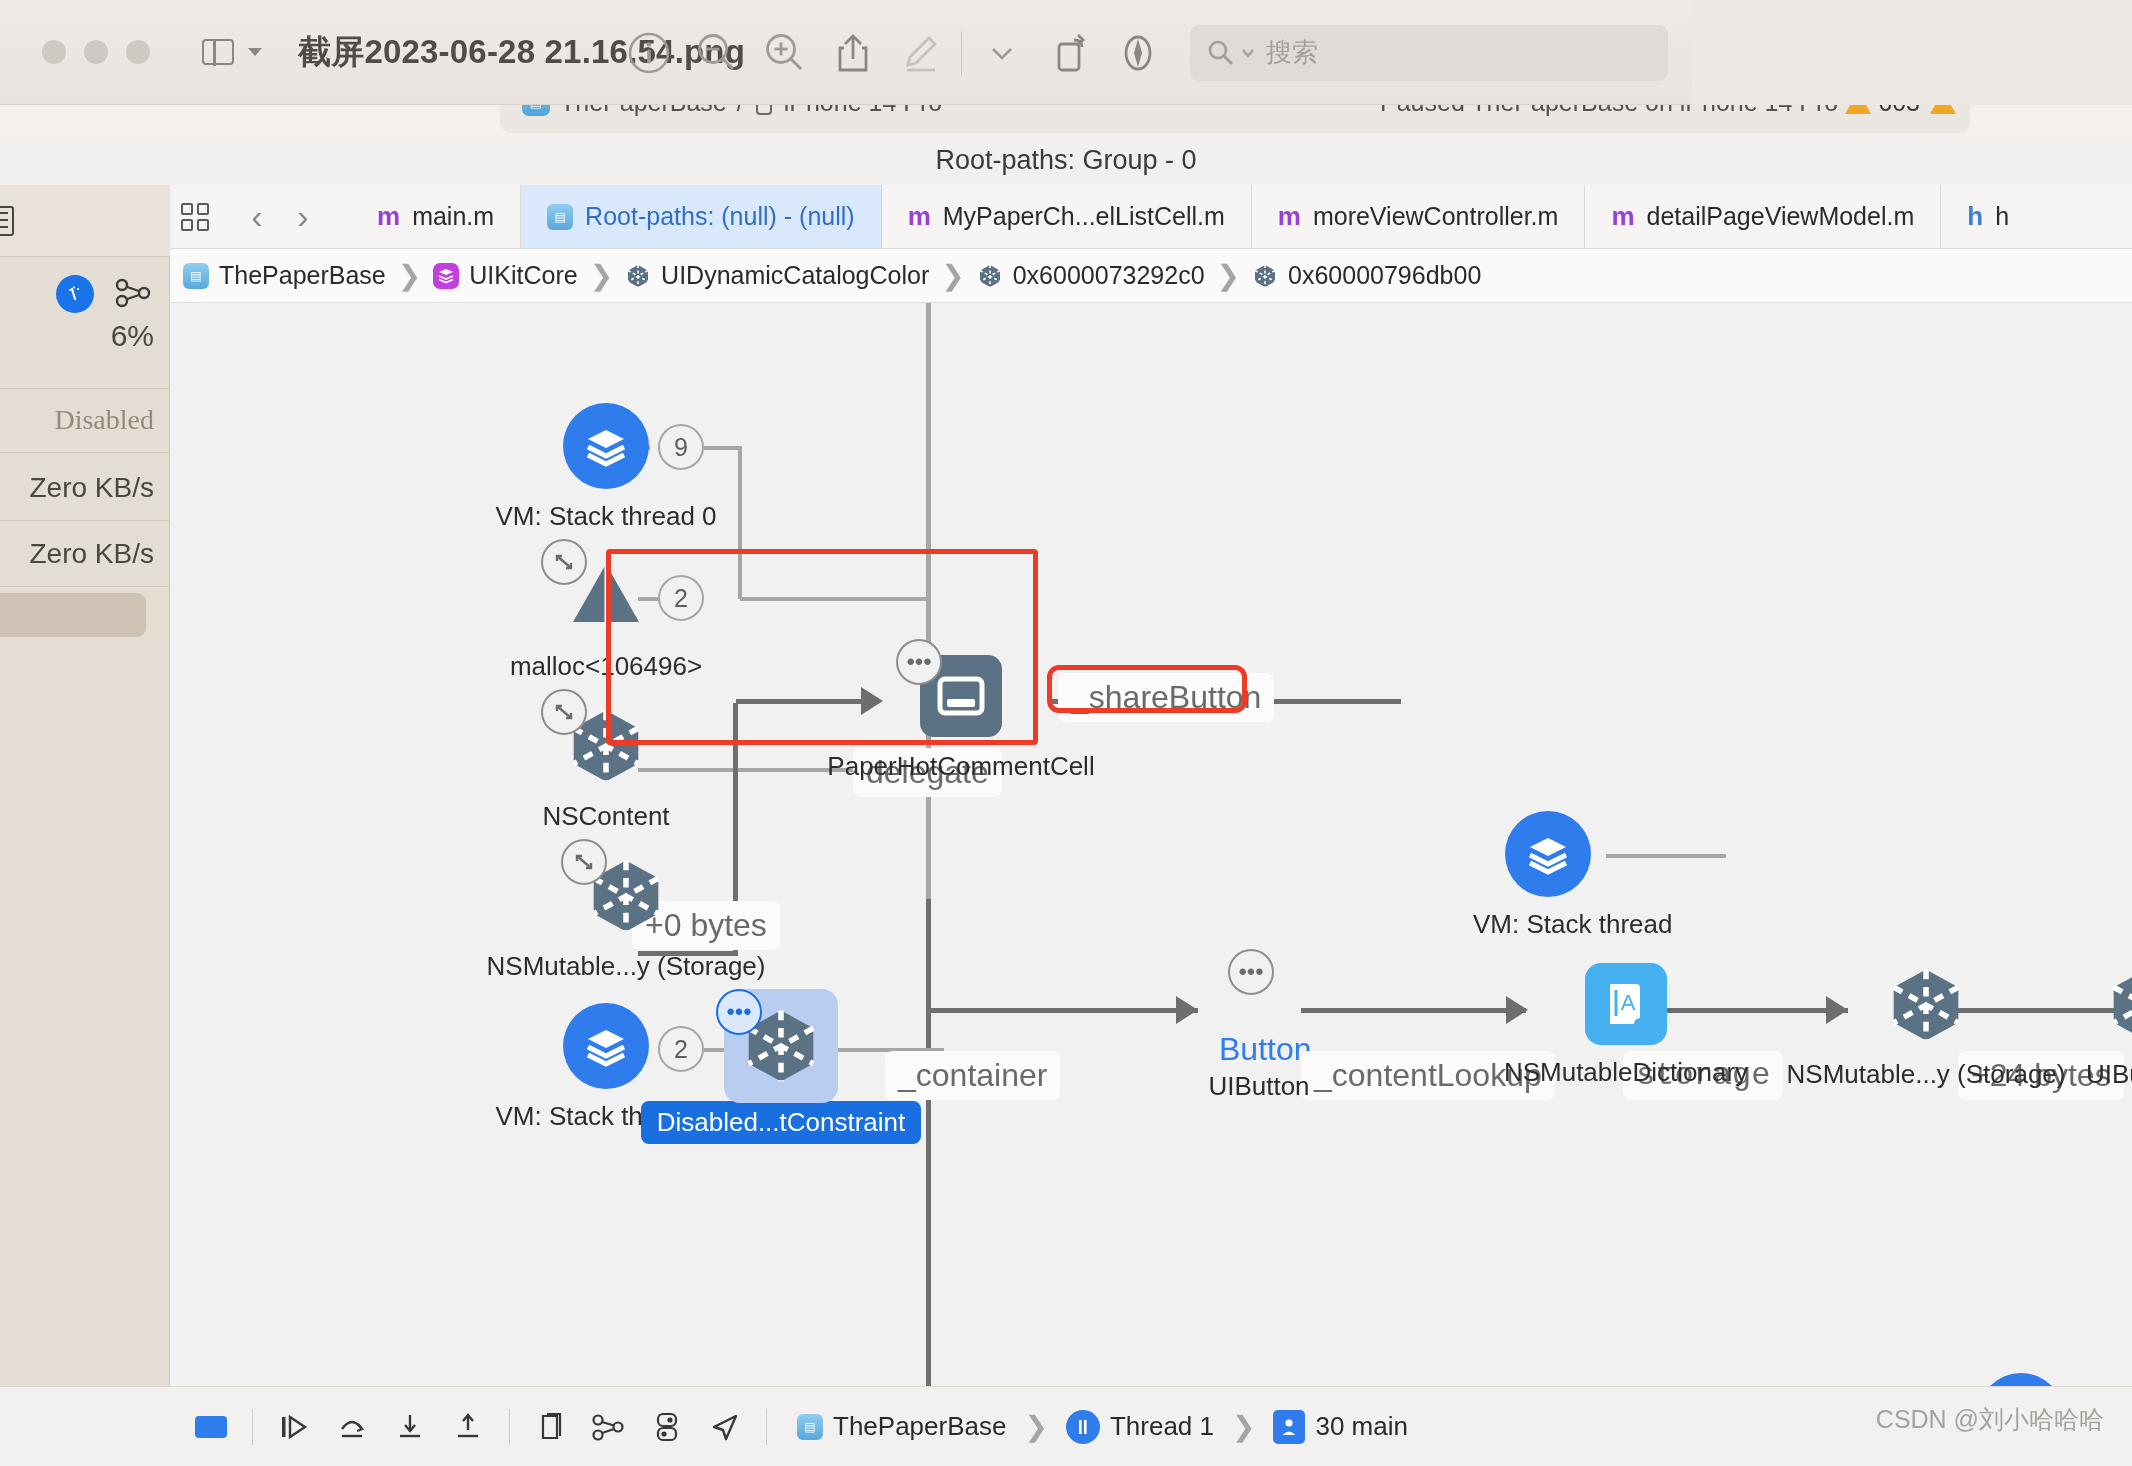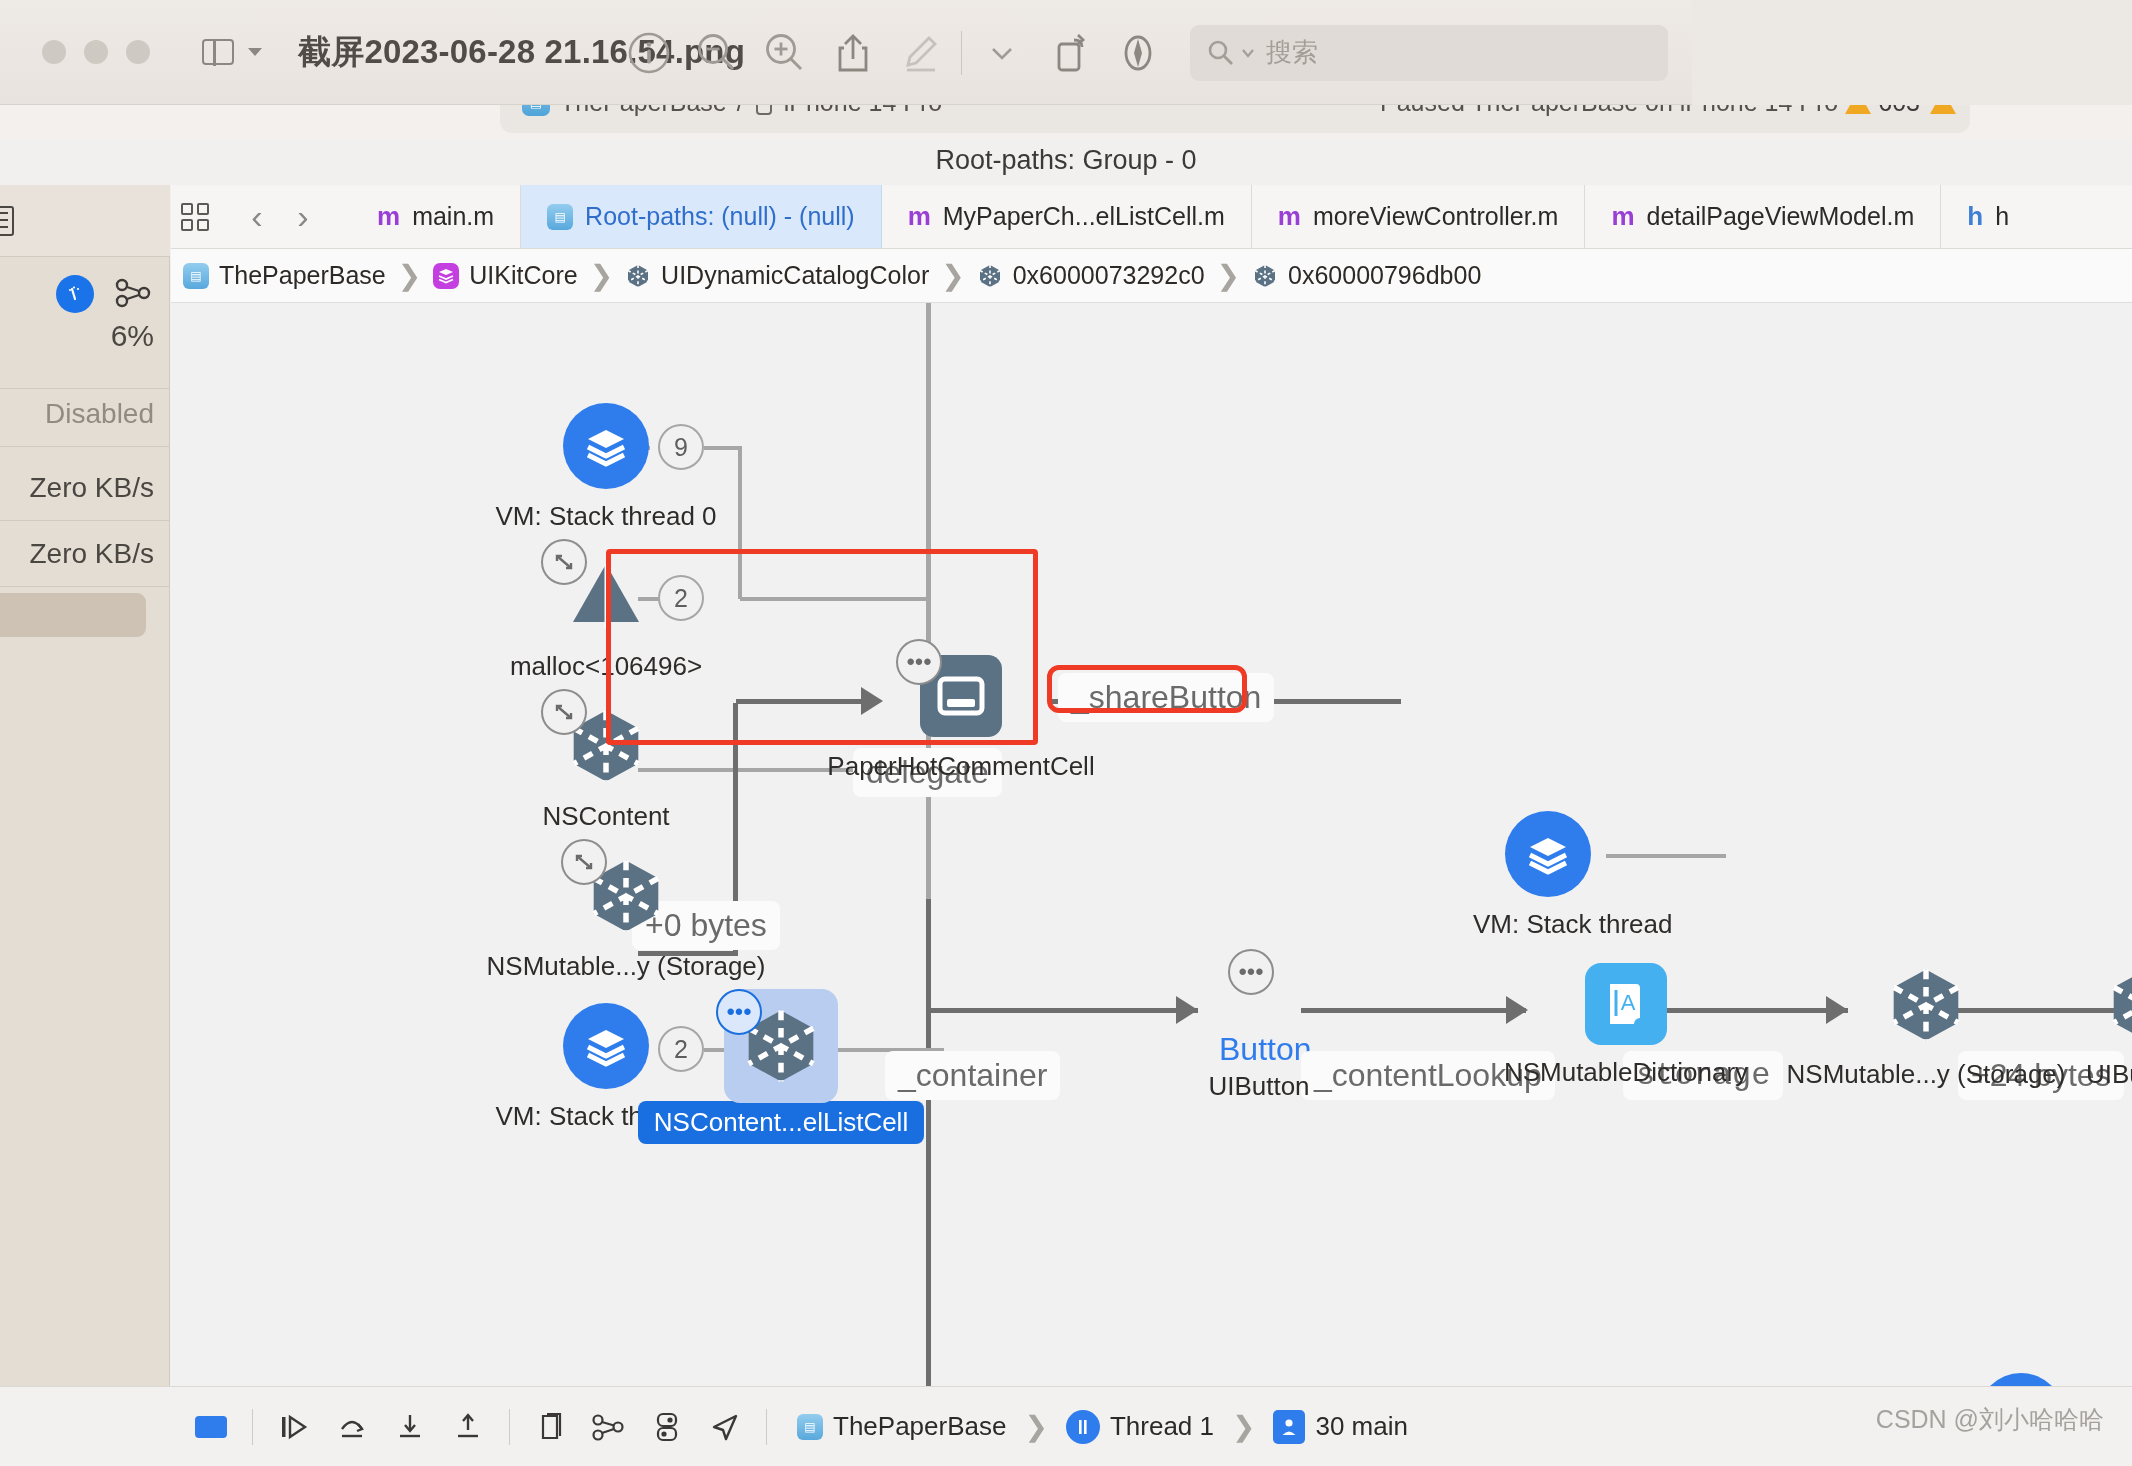--- a/index.html
+++ b/index.html
@@ -398,21 +398,21 @@
                 <circle cx="8" cy="10" r="5" fill="none" stroke="#3d3a37" stroke-width="2.4"></circle>
                 <circle cx="8" cy="26" r="5" fill="none" stroke="#3d3a37" stroke-width="2.4"></circle>
                 <circle cx="30" cy="18" r="5" fill="none" stroke="#3d3a37" stroke-width="2.4"></circle>
                 <line x1="13" y1="12" x2="25" y2="16" stroke="#3d3a37" stroke-width="2.2"></line>
                 <line x1="13" y1="24" x2="25" y2="20" stroke="#3d3a37" stroke-width="2.2"></line>
               </svg>
           </span>
         </div>
         <div class="gauge-val">6%</div>
       </div>
-      <div class="nav-stat dim" style="position:absolute;top:196px;">Disabled</div>
+      <div class="nav-stat dim" style="position:absolute;top:202px;font-family:Liberation Serif, serif;">Disabled</div>
       <div class="nav-stat" style="position:absolute;top:270px;">Zero KB/s</div>
       <div class="nav-stat" style="position:absolute;top:336px;">Zero KB/s</div>
       <div class="nav-selected-row"></div>
     </div>
 
     <div class="editor">
 
       <div class="tabbar">
         <div class="tb-icons">
           <span class="grid-ico">
@@ -643,21 +643,21 @@
 
         <div class="node" style="left:555px; top:700px; width:110px;">
           <span class="iconwrap">
             <span class="sel-halo"></span>
             <svg width="84" height="84" viewBox="0 0 26 26" style="position:relative">
                 <path d="M13 2 L23 7.5 L23 18.5 L13 24 L3 18.5 L3 7.5 Z" fill="#5b7184"></path>
                 <path d="M13 2 L13 24 M3 7.5 L23 18.5 M23 7.5 L3 18.5" stroke="#fff" stroke-width="1.7" stroke-dasharray="3 2.4"></path>
               </svg>
             <span class="badge-dots blue">•••</span>
           </span>
-          <span class="node-label sel">NSContent...elListCell</span>
+          <span class="node-label sel">Disabled...tConstraint</span>
         </div>
 
         <div class="node" style="left:1018px; top:660px; width:140px;">
           <span class="iconwrap" style="height:56px">
             <span class="badge-dots" style="left:12px; top:-14px;">•••</span>
           </span>
           <span class="node-label" style="margin-top:52px">UIButton</span>
         </div>
 
         <div class="node" style="left:1355px; top:660px; width:200px;">

